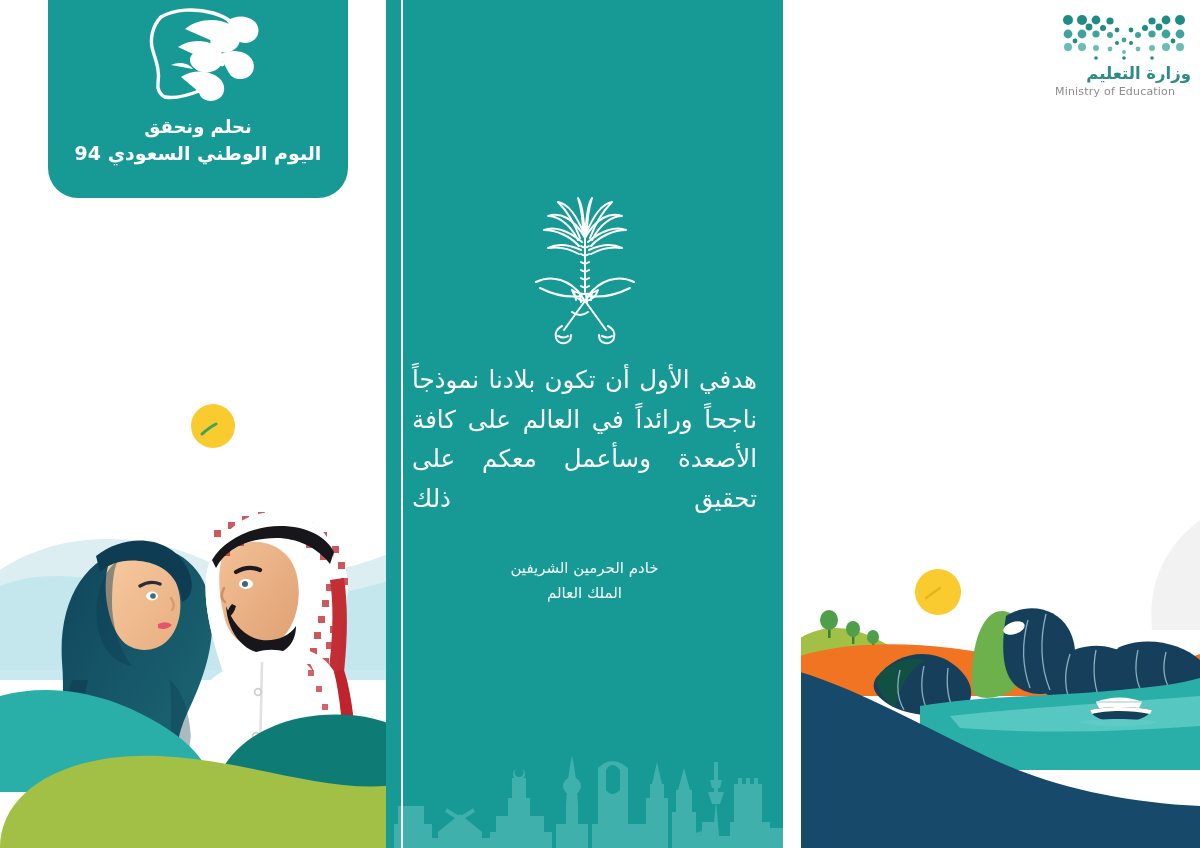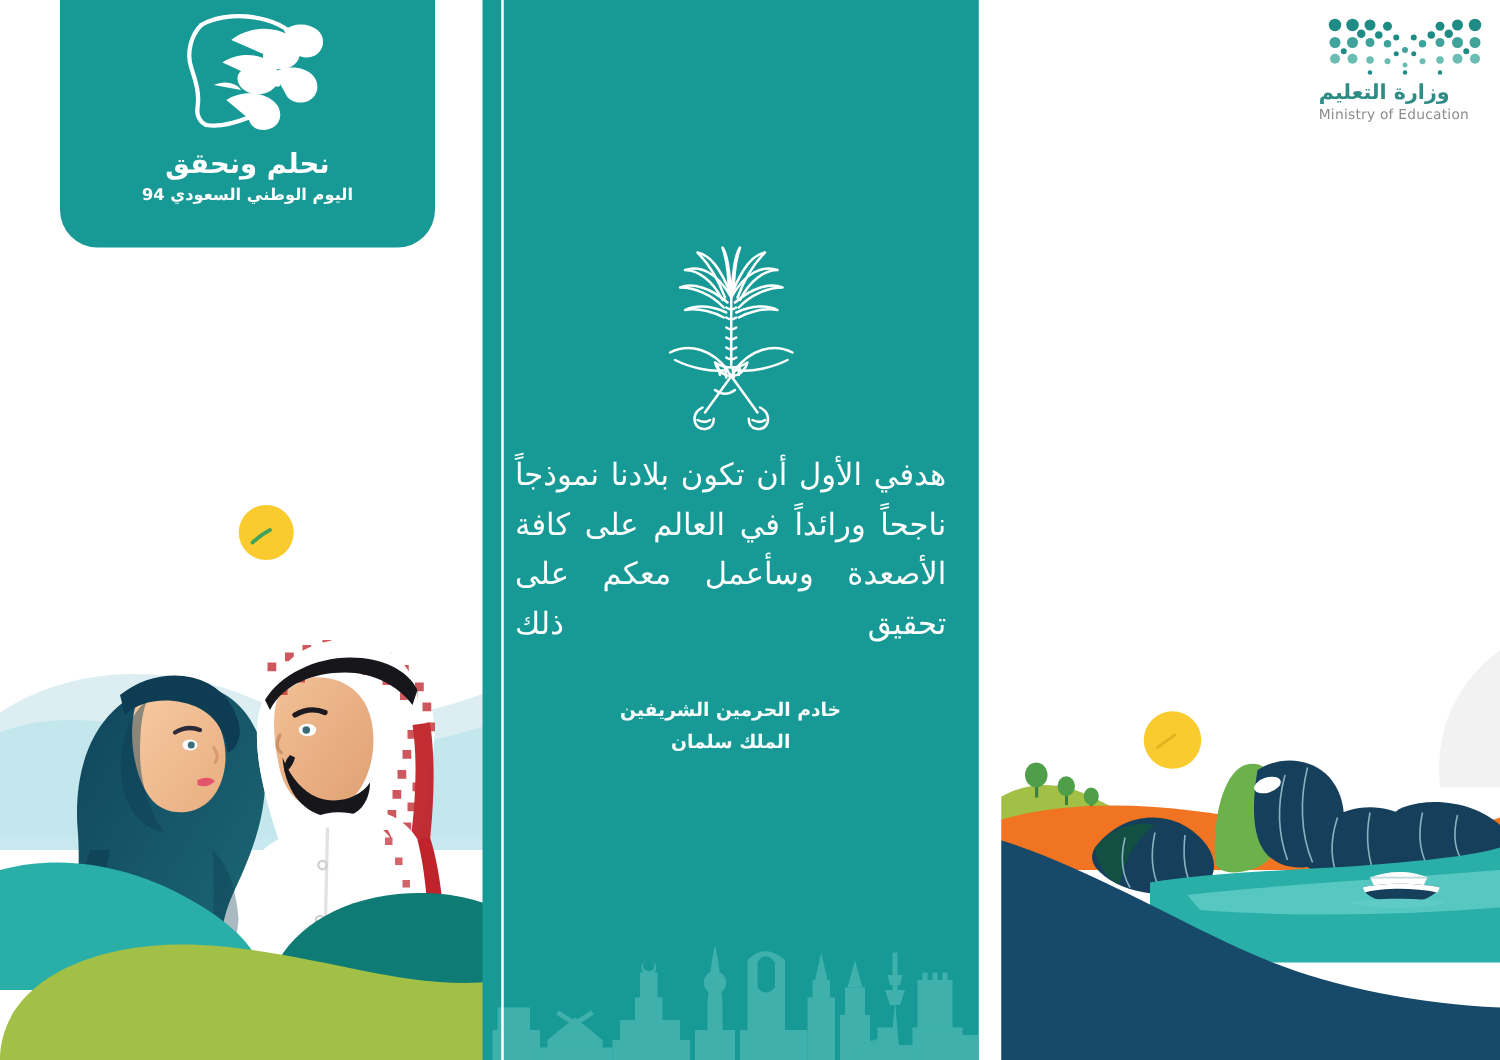--- a/index.html
+++ b/index.html
@@ -15,56 +15,56 @@
   .left-panel { position:absolute; left:0; top:0; width:403px; height:848px; background:#ffffff; overflow:hidden; }
 
   .logo-card {
     position:absolute; left:48px; top:-40px; width:300px; height:238px;
     background:#179A96; border-radius:0 0 30px 30px;
     display:flex; flex-direction:column; align-items:center; justify-content:flex-end;
     padding-bottom:34px;
   }
   .logo-emblem { width:150px; height:112px; margin-bottom:4px; }
   .logo-title {
-    color:#ffffff; font-size:22px; font-weight:700; letter-spacing:1px;
+    color:#ffffff; font-size:18px; font-weight:700; letter-spacing:1px;
     direction:rtl; line-height:1.1; margin-top:2px;
   }
   .logo-sub {
-    color:#ffffff; font-size:13px; font-weight:600; direction:rtl;
+    color:#ffffff; font-size:19px; font-weight:600; direction:rtl;
     letter-spacing:.4px; margin-top:5px;
   }
 
   .left-art { position:absolute; left:0; top:380px; width:403px; height:468px; }
 
   
   .center-panel {
     position:absolute; left:386px; top:0; width:397px; height:848px;
     background:#179A96; overflow:hidden;
   }
   .ksa-emblem { position:absolute; left:50%; top:196px; transform:translateX(-50%); width:126px; height:150px; }
   .quote {
     position:absolute; left:26px; right:26px; top:360px;
     color:#ffffff; font-size:24.5px; line-height:1.62;
     direction:rtl; text-align:justify; text-align-last:justify;
     font-weight:400;
   }
   .quote-attr {
     position:absolute; left:26px; right:26px; top:556px;
     color:#ffffff; font-size:15px; line-height:1.65;
-    direction:rtl; text-align:center; font-weight:700; opacity:.97;
+    direction:rtl; text-align:center; font-weight:400; opacity:.97;
   }
   .skyline { position:absolute; left:0; bottom:0; width:397px; height:120px; }
 
   
   .right-panel { position:absolute; left:800px; top:0; width:400px; height:848px; background:#ffffff; overflow:hidden; }
 
   .moe-logo { position:absolute; left:1060px; top:8px; width:128px; height:98px; }
   .moe-dots { width:128px; height:56px; display:block; }
   .moe-ar {
-    position:absolute; left:1055px; top:64px; width:136px; text-align:left;
+    position:absolute; left:1055px; top:64px; width:136px; text-align:right;
     color:#2E8B86; font-size:16.5px; font-weight:700; direction:rtl; letter-spacing:.5px;
   }
   .moe-en {
     position:absolute; left:1055px; top:85px; width:136px; text-align:left;
     color:#8C8C8C; font-size:11px; font-weight:400; letter-spacing:.2px;
   }
   .right-art { position:absolute; left:0; top:520px; width:400px; height:328px; }
 
   .panel-seam-l { position:absolute; left:401px; top:0; width:2px; height:848px; background:#ffffff; }
   .panel-seam-r { position:absolute; left:799px; top:0; width:2px; height:848px; background:#ffffff; }
@@ -274,21 +274,21 @@
         <path d="M50 116 q8 6 16 0"></path>
         <path d="M40 130 q-8 4 -6 12 q2 6 9 5 q6 -1 6 -8"></path>
         <path d="M86 130 q8 4 6 12 q-2 6 -9 5 q-6 -1 -6 -8"></path>
         <path d="M36 140 q6 3 10 0 M80 140 q6 3 10 0"></path>
       </g>
     </svg>
 
     <div class="quote">هدفي الأول أن تكون بلادنا نموذجاً ناجحاً ورائداً في العالم على كافة الأصعدة وسأعمل معكم على تحقيق ذلك</div>
     <div class="quote-attr">
       <div>خادم الحرمين الشريفين</div>
-      <div>الملك سلمان</div>
+      <div>الملك العالم</div>
     </div>
 
     <svg class="skyline" viewBox="0 0 397 120" preserveAspectRatio="none">
       <g fill="#3FB0AB">
 
         <rect x="12" y="78" width="26" height="42"></rect>
         <rect x="8" y="96" width="38" height="24"></rect>
         <path d="M52 104 L74 86 L96 104 L96 120 L52 120 Z"></path>
         <path d="M60 82 L88 100 M88 82 L60 100" stroke="#3FB0AB" stroke-width="4"></path>
         <rect x="44" y="110" width="60" height="10"></rect>

